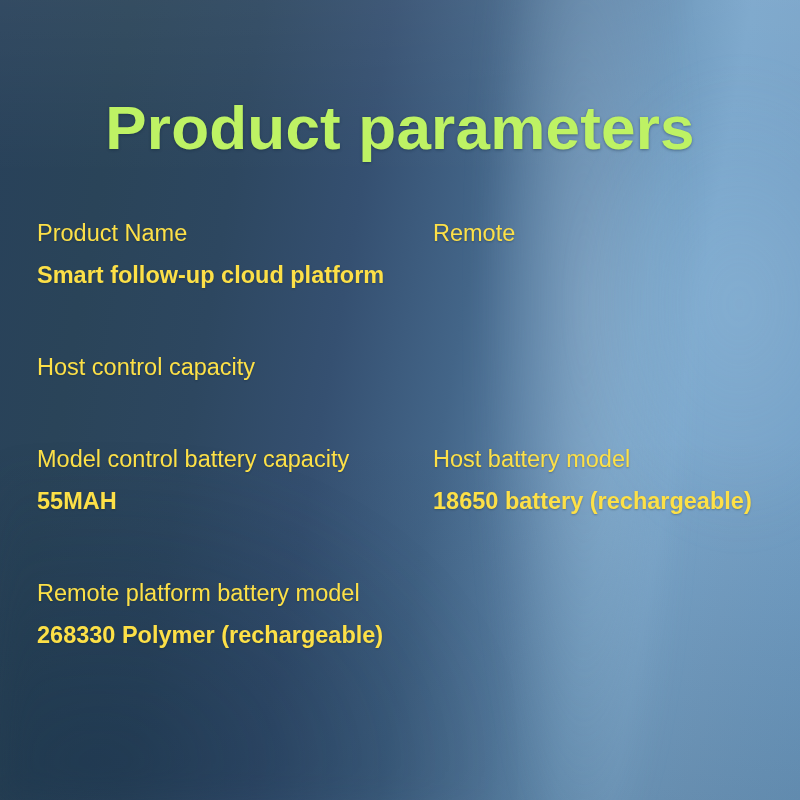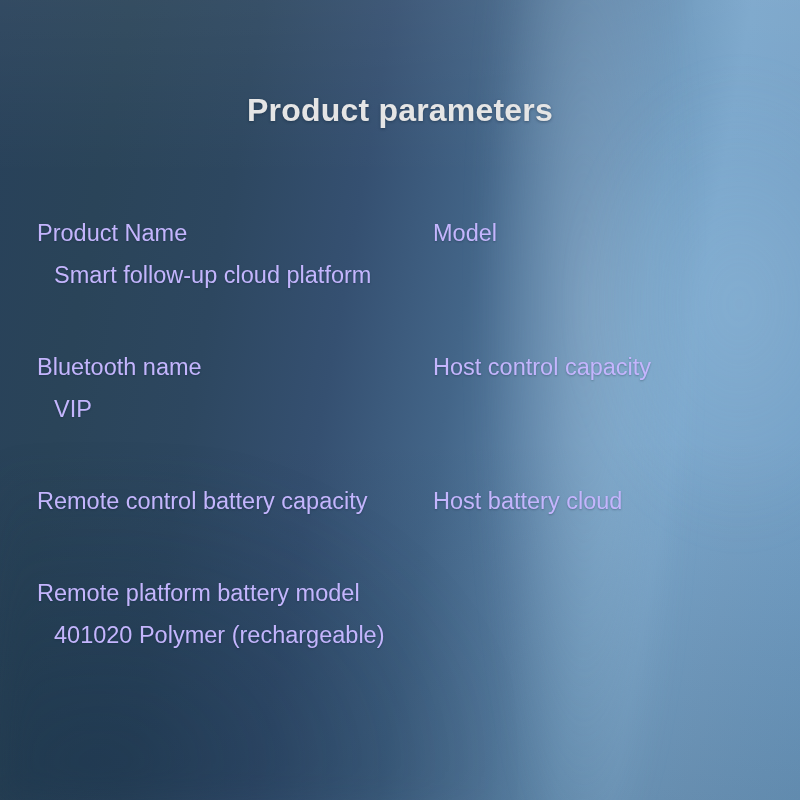--- a/index.html
+++ b/index.html
@@ -91,23 +91,23 @@
     position: absolute;
     inset: 0;
   }
 
   .page-title {
     position: absolute;
     top: 92px;
     left: 0;
     width: 800px;
     text-align: center;
-    font-size: 32px;
+    font-size: 62px;
     font-weight: bold;
-    color: #e5e5e5;
+    color: #bef264;
     letter-spacing: 0.2px;
     text-shadow: 0 1px 3px rgba(12,32,52,0.42);
     white-space: nowrap;
   }
 
   .spec-grid {
     position: absolute;
     top: 212px;
     left: 37px;
     width: 740px;
@@ -123,28 +123,28 @@
     width: 396px;
     flex: 0 0 396px;
   }
   .spec-cell.wide {
     width: 344px;
     flex: 0 0 344px;
   }
 
   .spec-label,
   .spec-value {
-    color: #c4b5fd;
+    color: #fde047;
     font-size: 23.5px;
     line-height: 42px;
     white-space: nowrap;
     text-shadow: 0 1px 2px rgba(14,34,54,0.30);
   }
   .spec-label { font-weight: normal; }
-  .spec-value { font-weight: normal; margin-left: 17px; }
+  .spec-value { font-weight: bold; }
 
   .spec-cell.empty { visibility: hidden; }
 </style>
 </head>
 <body>
 
 <div id="poster">
 
   <div class="bg-base"></div>
   <div class="bg-vert"></div>
@@ -157,47 +157,45 @@
     <div class="page-title">Product parameters</div>
 
     <div class="spec-grid">
 
       <div class="spec-row">
         <div class="spec-cell">
           <div class="spec-label">Product Name</div>
           <div class="spec-value">Smart follow-up cloud platform</div>
         </div>
         <div class="spec-cell wide">
-          <div class="spec-label">Model</div>
-        </div>
-      </div>
-
-      <div class="spec-row">
-        <div class="spec-cell">
-          <div class="spec-label">Bluetooth name</div>
-          <div class="spec-value">VIP</div>
-        </div>
+          <div class="spec-label">Remote</div>
+        </div>
+      </div>
+
+      <div class="spec-row">
         <div class="spec-cell wide">
           <div class="spec-label">Host control capacity</div>
         </div>
       </div>
 
       <div class="spec-row">
         <div class="spec-cell">
-          <div class="spec-label">Remote control battery capacity</div>
+          <div class="spec-label">Model control battery capacity</div>
+          <div class="spec-value">55MAH</div>
         </div>
         <div class="spec-cell wide">
-          <div class="spec-label">Host battery cloud</div>
+          <div class="spec-label">Host battery model</div>
+          <div class="spec-value">18650 battery (rechargeable)</div>
         </div>
       </div>
 
       <div class="spec-row">
         <div class="spec-cell">
           <div class="spec-label">Remote platform battery model</div>
-          <div class="spec-value">401020 Polymer (rechargeable)</div>
+          <div class="spec-value">268330 Polymer (rechargeable)</div>
         </div>
         <div class="spec-cell wide empty">
           <div class="spec-label"></div>
           <div class="spec-value"></div>
         </div>
       </div>
 
     </div>
   </div>
 </div>

